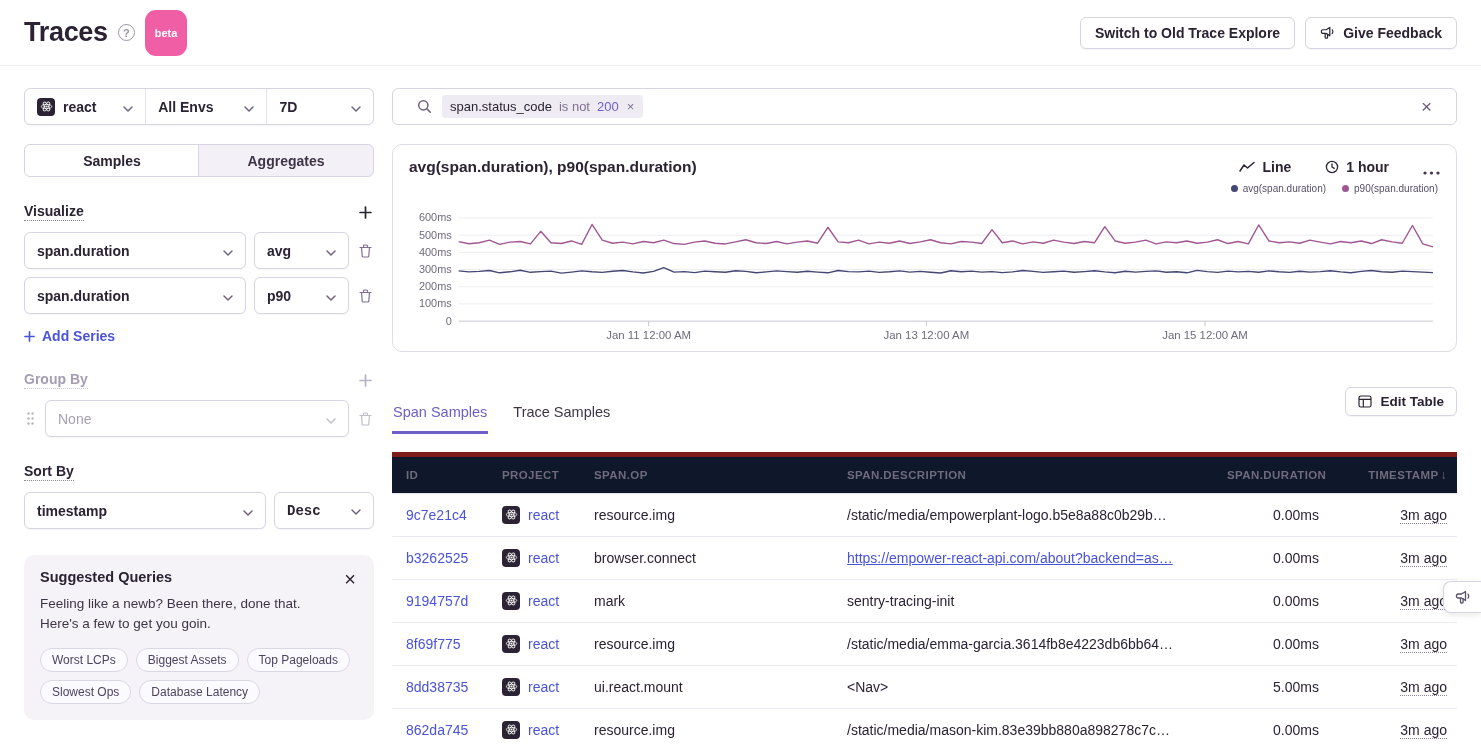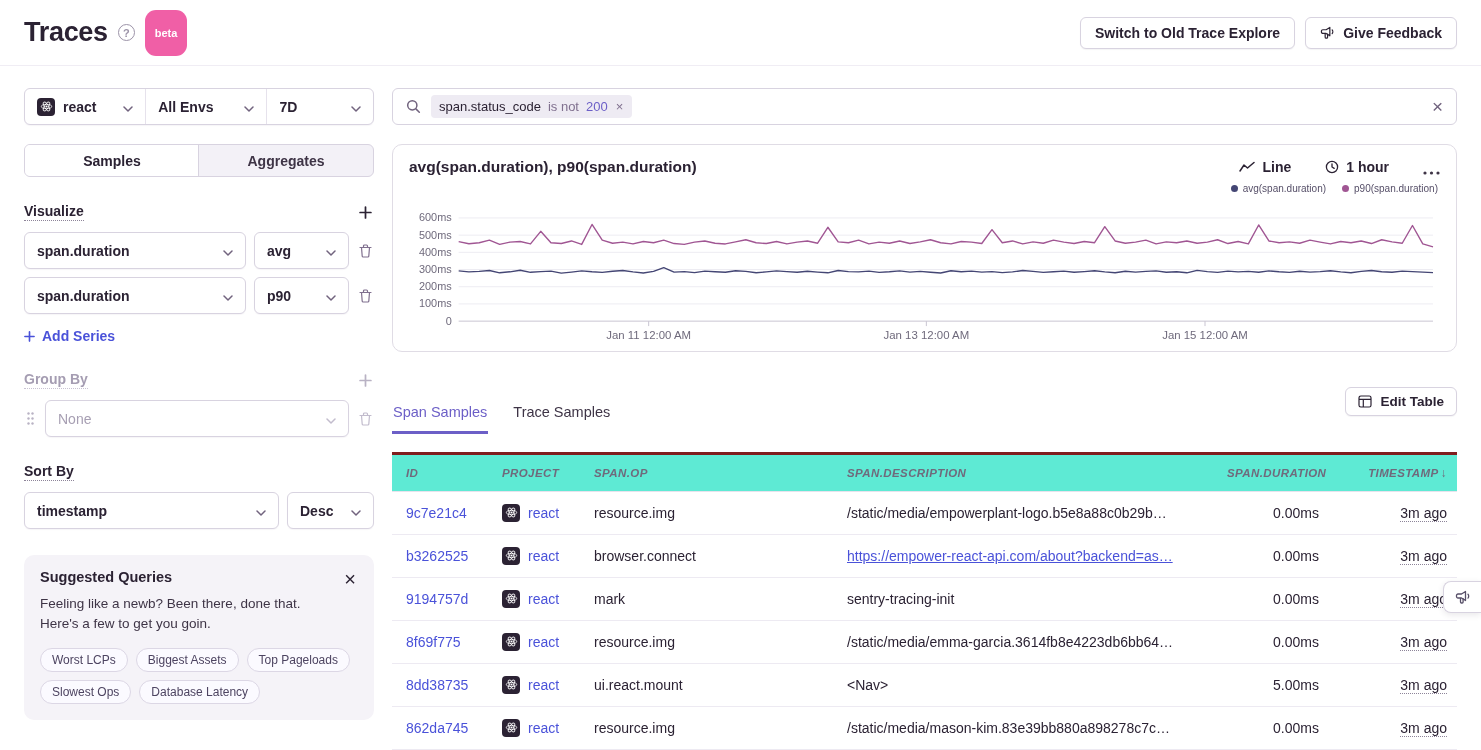--- a/index.html
+++ b/index.html
@@ -18,21 +18,21 @@
 
   
   .filter-row { display:flex; gap:18px; margin:22px 24px 0; }
   .page-filters { width:350px; flex-shrink:0; display:flex; border:1px solid #d8d3e0; border-radius:6px; height:37px; background:#fff; box-shadow:0 1px 1px rgba(45,35,66,.04); }
   .pf-cell { display:flex; align-items:center; gap:8px; padding:0 12px; font-weight:600; flex:1.18; min-width:0; }
   .pf-cell + .pf-cell { border-left:1px solid #e6e2ec; }
   .pf-cell.last { flex:1; }
   .pf-chevron { margin-left:auto; flex-shrink:0; }
   .proj-icon { width:18px; height:18px; background:#2b2233; border-radius:4px; display:inline-flex; align-items:center; justify-content:center; flex-shrink:0; }
   .proj-icon svg { width:13px; height:13px; }
-  .searchbar { flex:1; height:37px; border:1px solid #d8d3e0; border-radius:6px; display:flex; align-items:center; gap:10px; padding:0 13px; background:#fff; }
+  .searchbar { flex:1; height:37px; border:1px solid #d8d3e0; border-radius:6px; display:flex; align-items:center; gap:10px; padding:0 24px; background:#fff; }
   .token { display:inline-flex; align-items:center; gap:7px; background:#eeebf3; border-radius:4px; padding:4px 8px; font-size:13px; }
   .tk-key { color:#2b2233; }
   .tk-op { color:#80708f; }
   .tk-val { color:#6c5fc7; }
   .tk-x { color:#80708f; font-size:13px; line-height:1; padding:0 1px; }
   .sb-clear { margin-left:auto; color:#71637e; font-size:19px; line-height:1; }
 
   
   .content { display:flex; gap:18px; margin:19px 24px 0; align-items:flex-start; }
   .sidebar { width:350px; flex-shrink:0; }
@@ -44,21 +44,21 @@
   .seg.active { background:#fff; color:#2b2233; box-shadow:inset -1px 0 0 #d8d3e0; }
   .section-head { display:flex; align-items:center; justify-content:space-between; margin-bottom:11px; }
   .sec-label { font-weight:700; font-size:14px; border-bottom:1px dotted #8d8499; padding-bottom:1px; }
   .sec-label.muted { color:#a59dB2; color:#a59db2; border-bottom-color:#c9c3d3; }
   .plus-btn { color:#2b2233; display:flex; padding:2px; }
   .plus-btn.muted { color:#b9b2c4; }
   .ctl-row { display:flex; align-items:center; gap:8px; margin-bottom:8px; }
   .select { border:1px solid #d8d3e0; border-radius:6px; height:37px; background:#fff; display:flex; align-items:center; justify-content:space-between; gap:8px; padding:0 12px; font-weight:600; font-size:14px; box-shadow:0 1px 1px rgba(45,35,66,.04); }
   .select.grow { flex:1; min-width:0; }
   .select.agg { width:95px; flex-shrink:0; }
-  .select.dir { width:87px; flex-shrink:0; }
+  .select.dir { width:100px; flex-shrink:0;font-family:Liberation Mono, monospace; }
   .select .ph { color:#a79fb3; font-weight:400; }
   .icon-btn { display:flex; padding:2px; color:#80708f; flex-shrink:0; }
   .icon-btn.muted { color:#c2bccd; }
   .add-series { display:flex; align-items:center; gap:7px; color:#4a52d9; font-weight:600; font-size:14px; margin:14px 0 27px; }
   .drag { display:flex; flex-shrink:0; padding:0 2px; }
   .grp-row { margin-bottom:26px; }
   .sort-row { margin-bottom:26px; }
 
   .suggested { background:#f5f3f8; border-radius:10px; padding:14px 16px 16px; }
   .sg-head { display:flex; align-items:flex-start; justify-content:space-between; }
@@ -80,21 +80,21 @@
   #chart-svg { width:100%; display:block; }
 
   
   .results-bar { display:flex; align-items:center; justify-content:space-between; margin-bottom:18px; }
   .result-tabs { display:flex; gap:24px; align-self:flex-end; }
   .rtab { font-size:14.5px; color:#3e3446; padding:6px 1px 11px; border-bottom:3px solid transparent;margin-top:28px; }
   .rtab.active { color:#6c5fc7; border-bottom-color:#6c5fc7; }
   .edit-btn { padding:6px 12px; font-size:13.5px; }
 
   table { width:100%; border-collapse:collapse; table-layout:fixed; }
-  thead th { text-align:left; font-size:11.5px; font-weight:700; letter-spacing:.4px; color:#6f6a7c; background:#5eead4; border-top:3px solid #7f1d1d; border-bottom:1px solid #e7e3ed; padding:11px 10px; white-space:nowrap;font-style:italic; }
+  thead th { text-align:left; font-size:11.5px; font-weight:700; letter-spacing:.4px; color:#6f6a7c; background:#0f172a; border-top:5px solid #7f1d1d; border-bottom:1px solid #e7e3ed; padding:11px 10px; white-space:nowrap; }
   thead th:first-child, tbody td:first-child { padding-left:14px; }
   th.r, td.r { text-align:right; }
   tbody td { padding:12px 10px; border-bottom:1px solid #edeaf2; font-size:14px; white-space:nowrap; overflow:hidden; text-overflow:ellipsis; }
   .link { color:#4a52d9; text-decoration:none; cursor:pointer; }
   .link.u { text-decoration:underline; }
   .proj-cell { display:flex; align-items:center; gap:8px; }
   .age { border-bottom:1px dotted #8d8499; cursor:pointer; }
   .sort-arrow { font-size:12px; margin-left:2px; }
 
   

